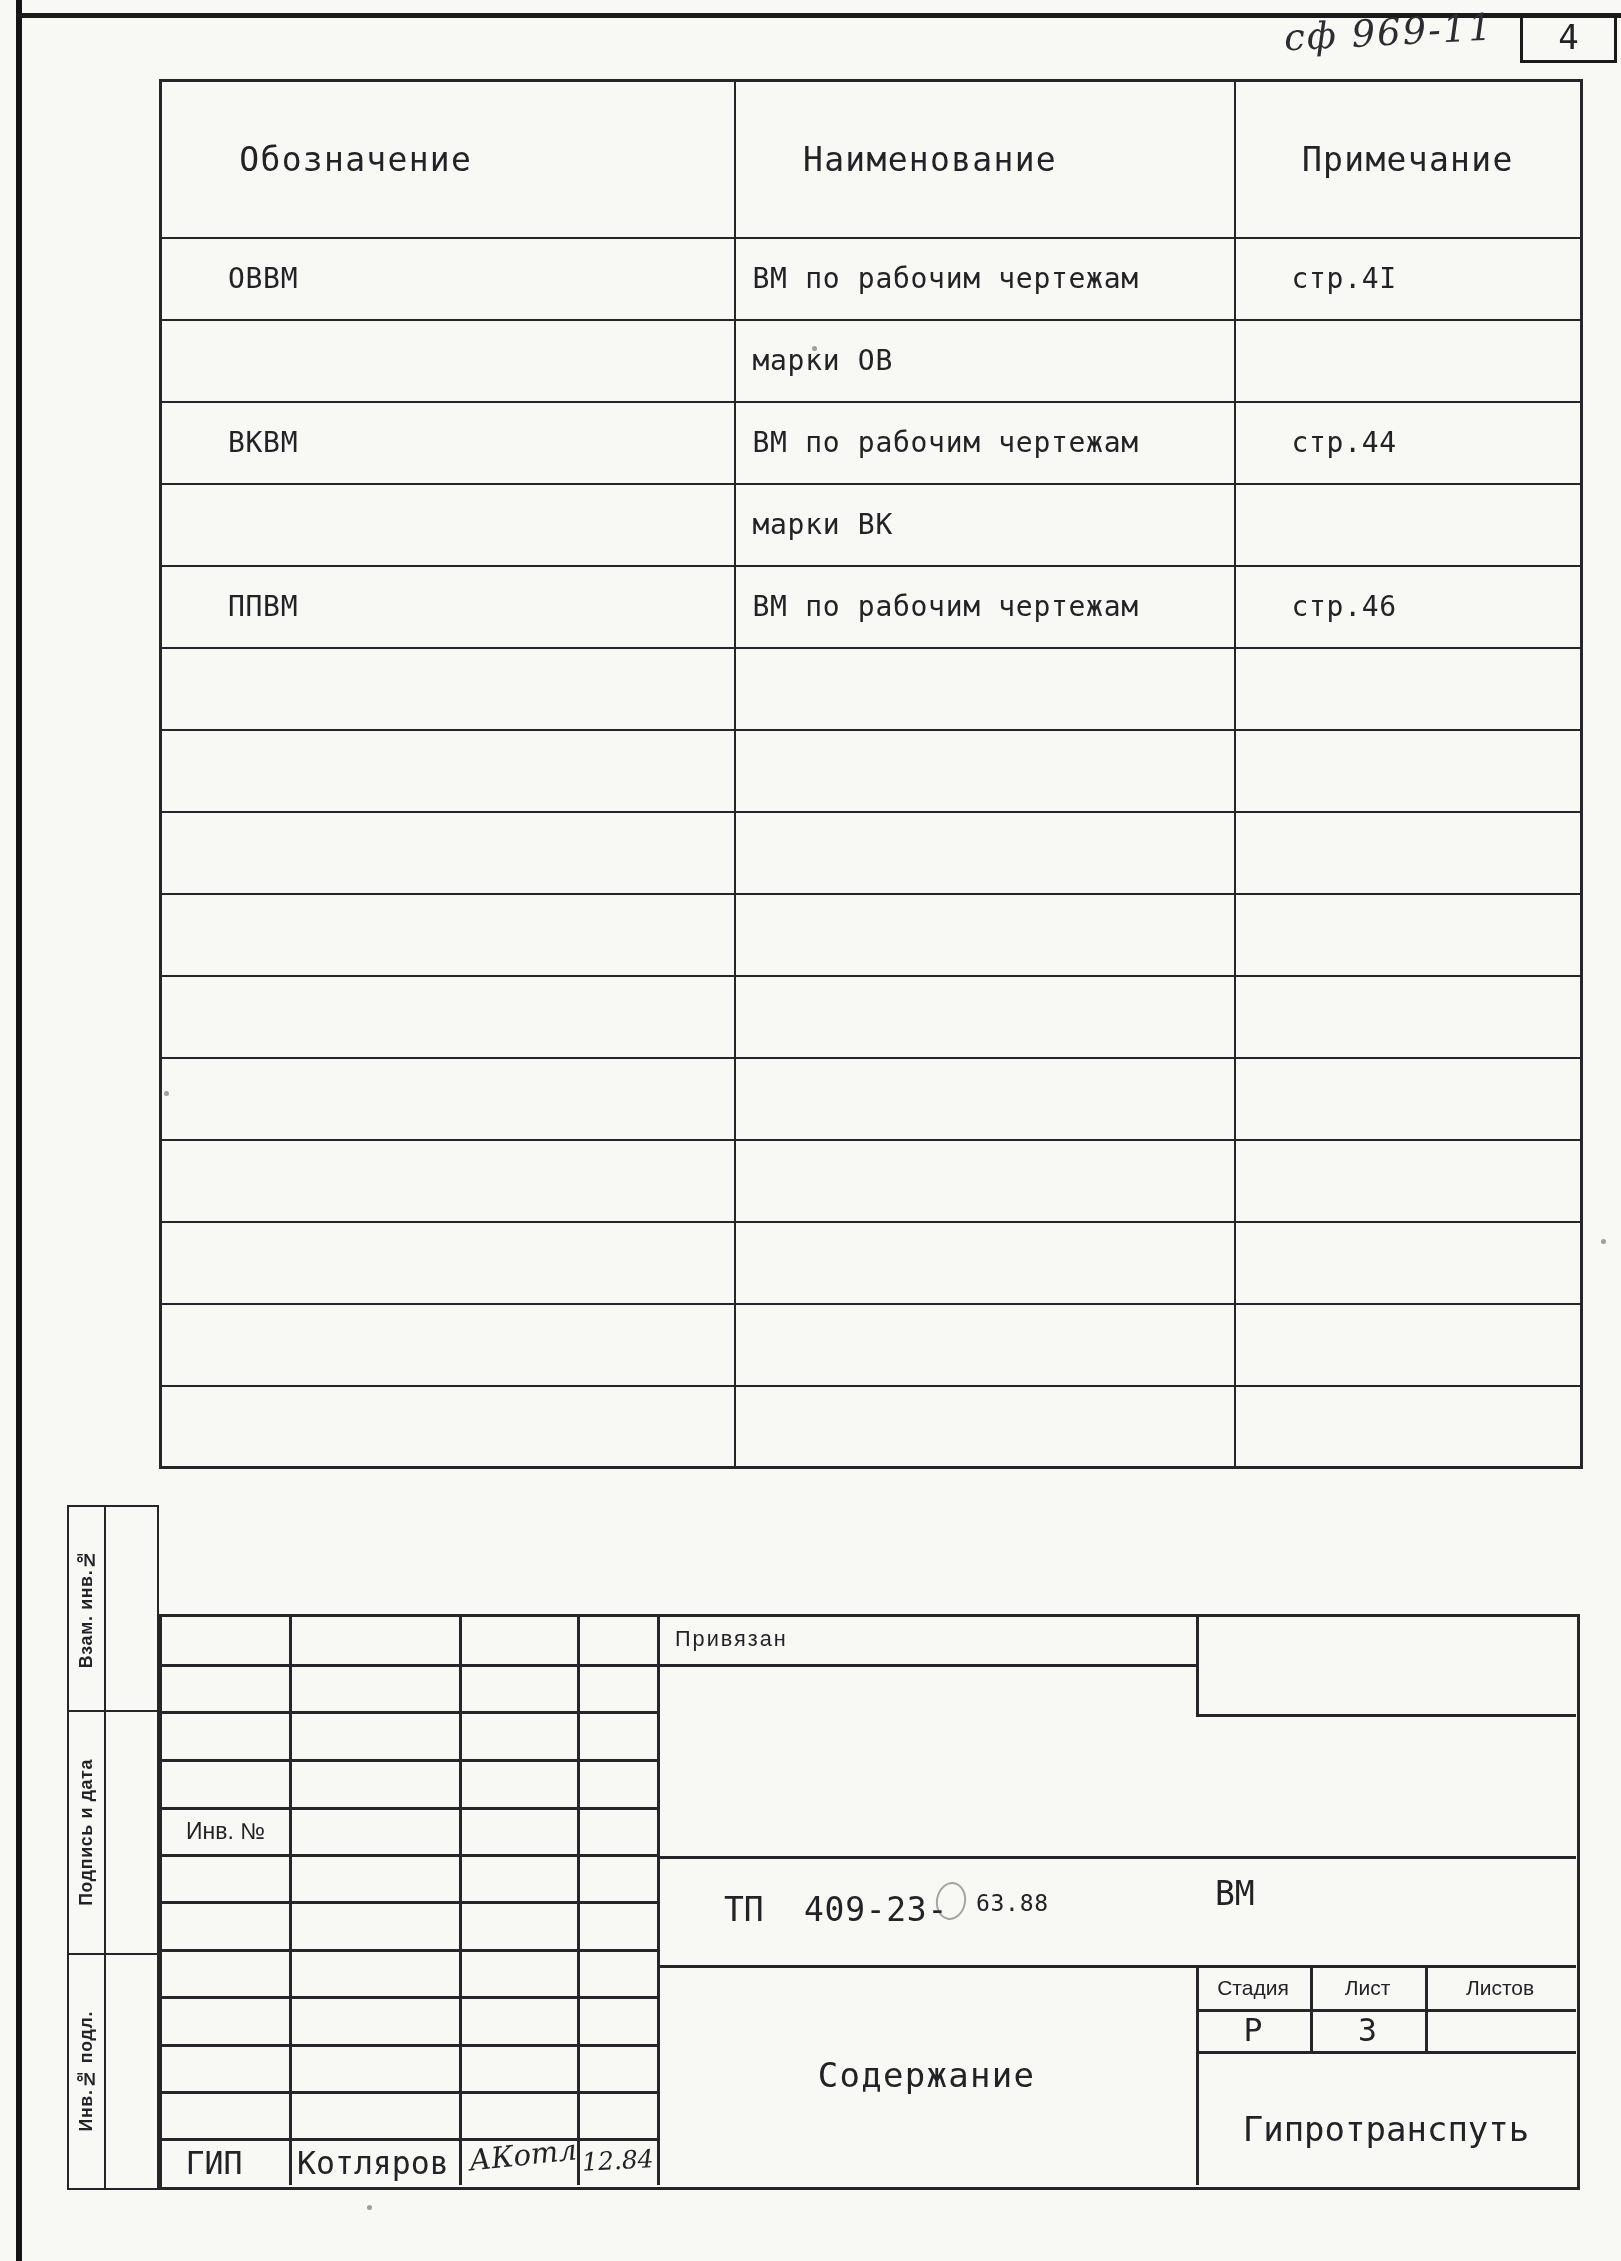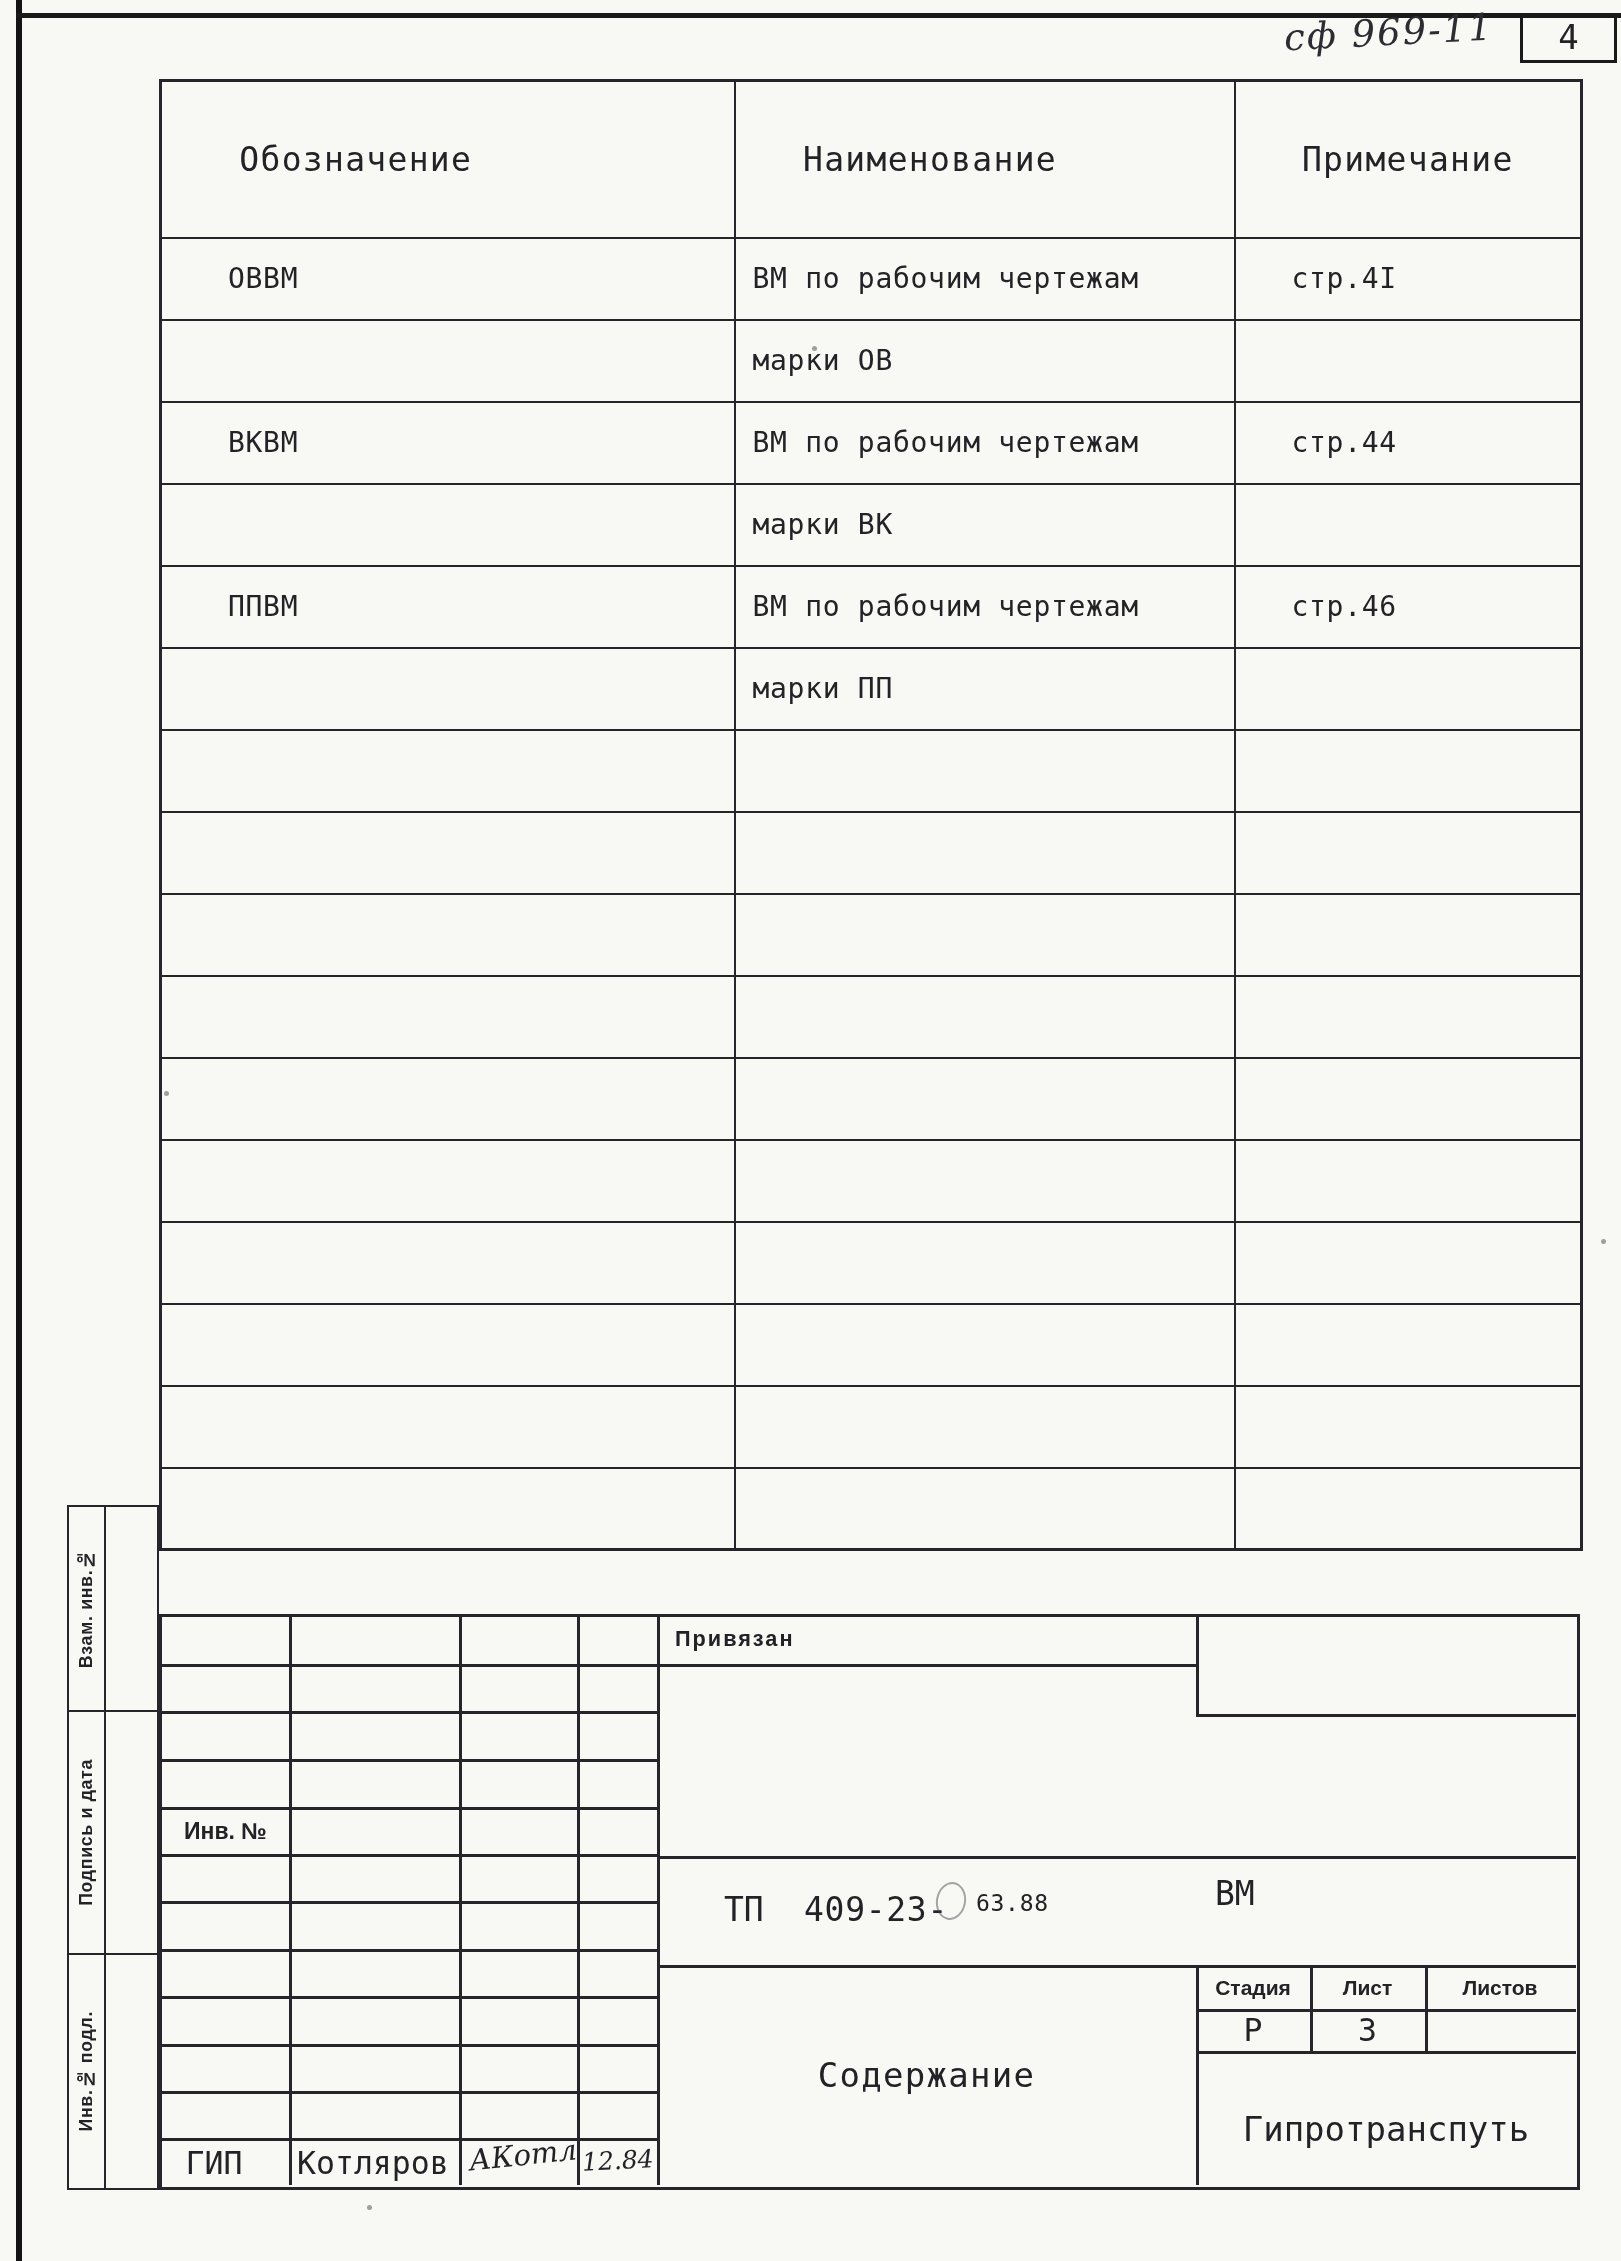--- a/index.html
+++ b/index.html
@@ -51,21 +51,21 @@
     font-family:"Liberation Sans",sans-serif;font-weight:700;font-size:17.7px;white-space:nowrap;letter-spacing:0.7px;
   }
   .strip-fill{flex:1}
   
   .title-block{position:absolute;left:159px;top:1614px;width:1421px;height:576px;border:3.9px solid #26262a}
   .tb{position:relative;width:1413px;height:568px}
   .vl{position:absolute;width:2.6px;background:#26262a}
   .hl{position:absolute;height:2.6px;background:#26262a}
   .tb-text{position:absolute;white-space:nowrap}
   .cellbox{position:absolute;display:flex;align-items:center;justify-content:center;white-space:nowrap}
-  .hand{font-family:"Liberation Sans",sans-serif;font-weight:700}
+  .hand{font-family:"Liberation Sans",sans-serif;font-weight:400}
   .type{font-family:"DejaVu Sans Mono",monospace}
   .script{font-family:"DejaVu Serif",serif;font-style:italic}
   .smudge{
     position:absolute;left:774px;top:265px;width:30px;height:38px;
     border:2.6px solid rgba(60,60,66,.45);border-radius:50%;transform:rotate(10deg);
   }
 </style>
 </head>
 <body>
 
@@ -114,25 +114,20 @@
       </tr>
       <tr>
         <td class="c-des"></td>
         <td class="c-name">марки ВК</td>
         <td class="c-note"></td>
       </tr>
       <tr>
         <td class="c-des">ППВМ</td>
         <td class="c-name">ВМ по рабочим чертежам</td>
         <td class="c-note">стр.46</td>
-      </tr>
-      <tr>
-        <td class="c-des"></td>
-        <td class="c-name">марки ПП</td>
-        <td class="c-note"></td>
       </tr>
       <tr>
         <td class="c-des"></td>
         <td class="c-name"></td>
         <td class="c-note"></td>
       </tr>
       <tr>
         <td class="c-des"></td>
         <td class="c-name"></td>
         <td class="c-note"></td>

